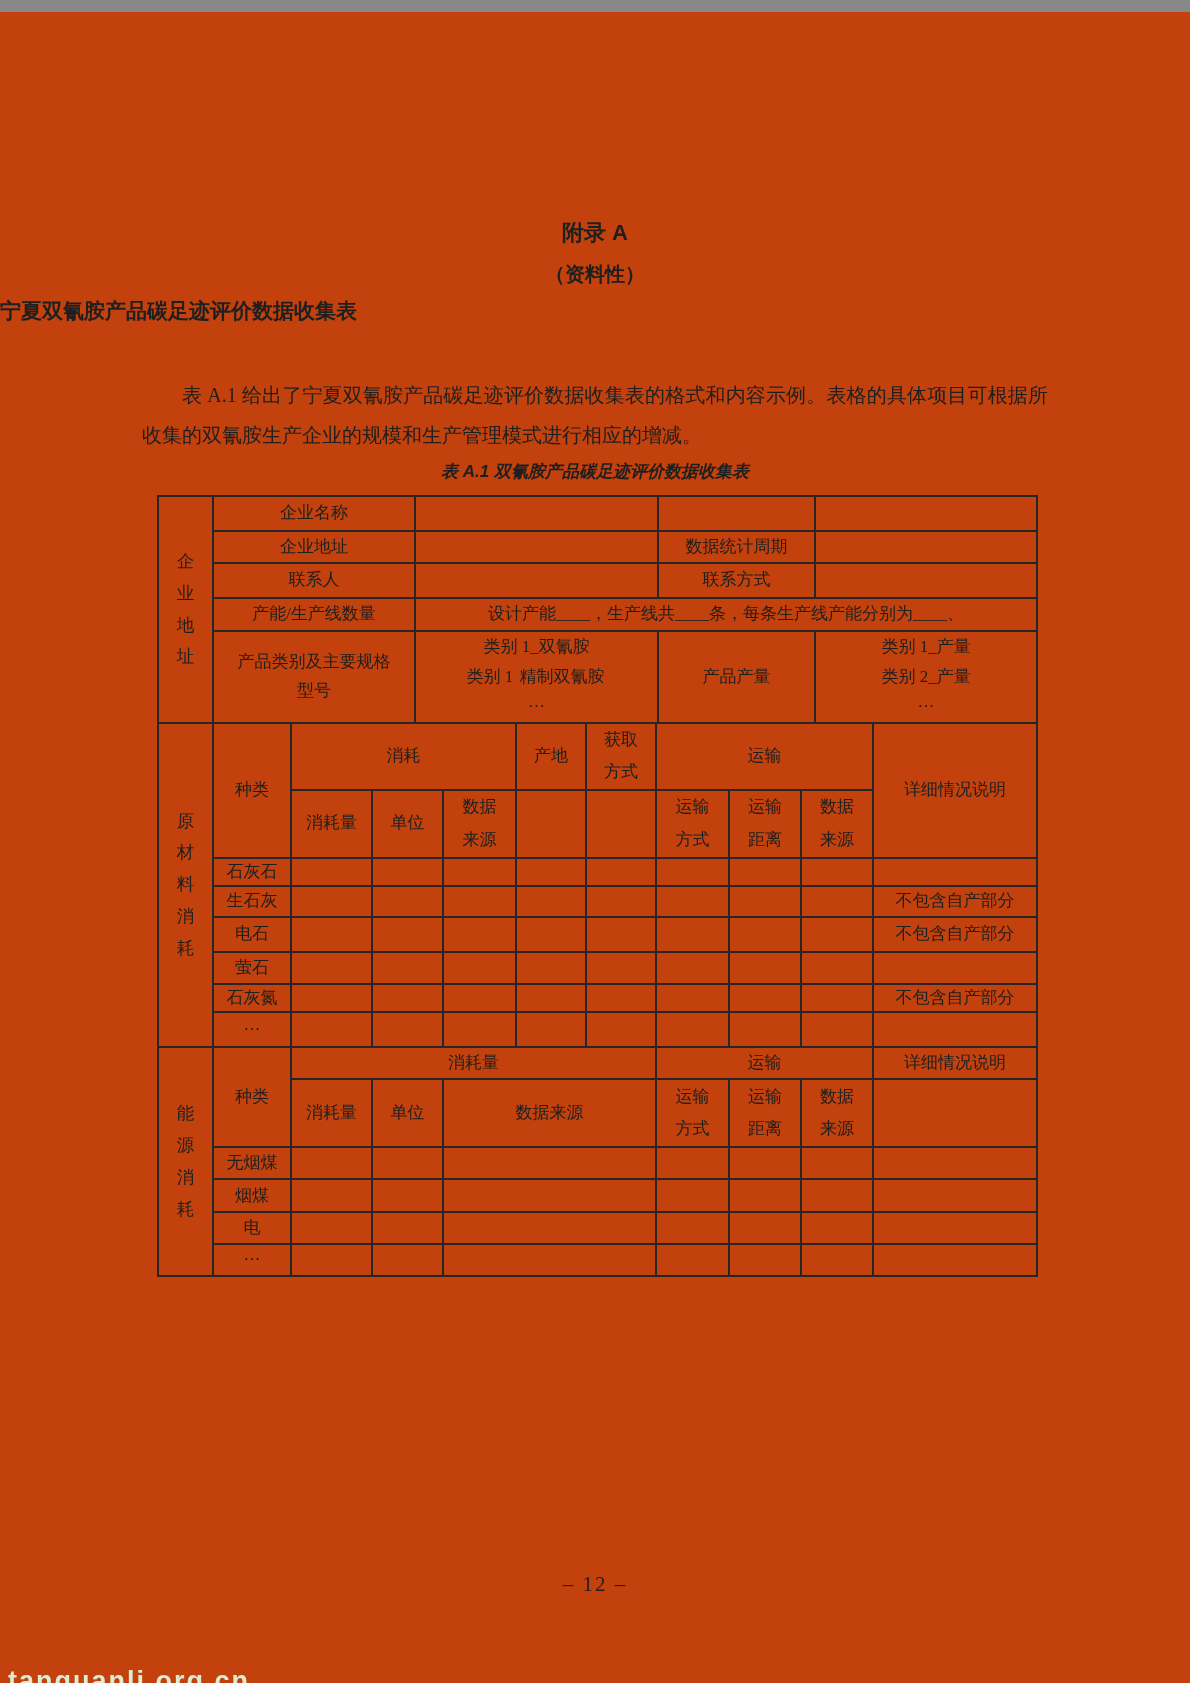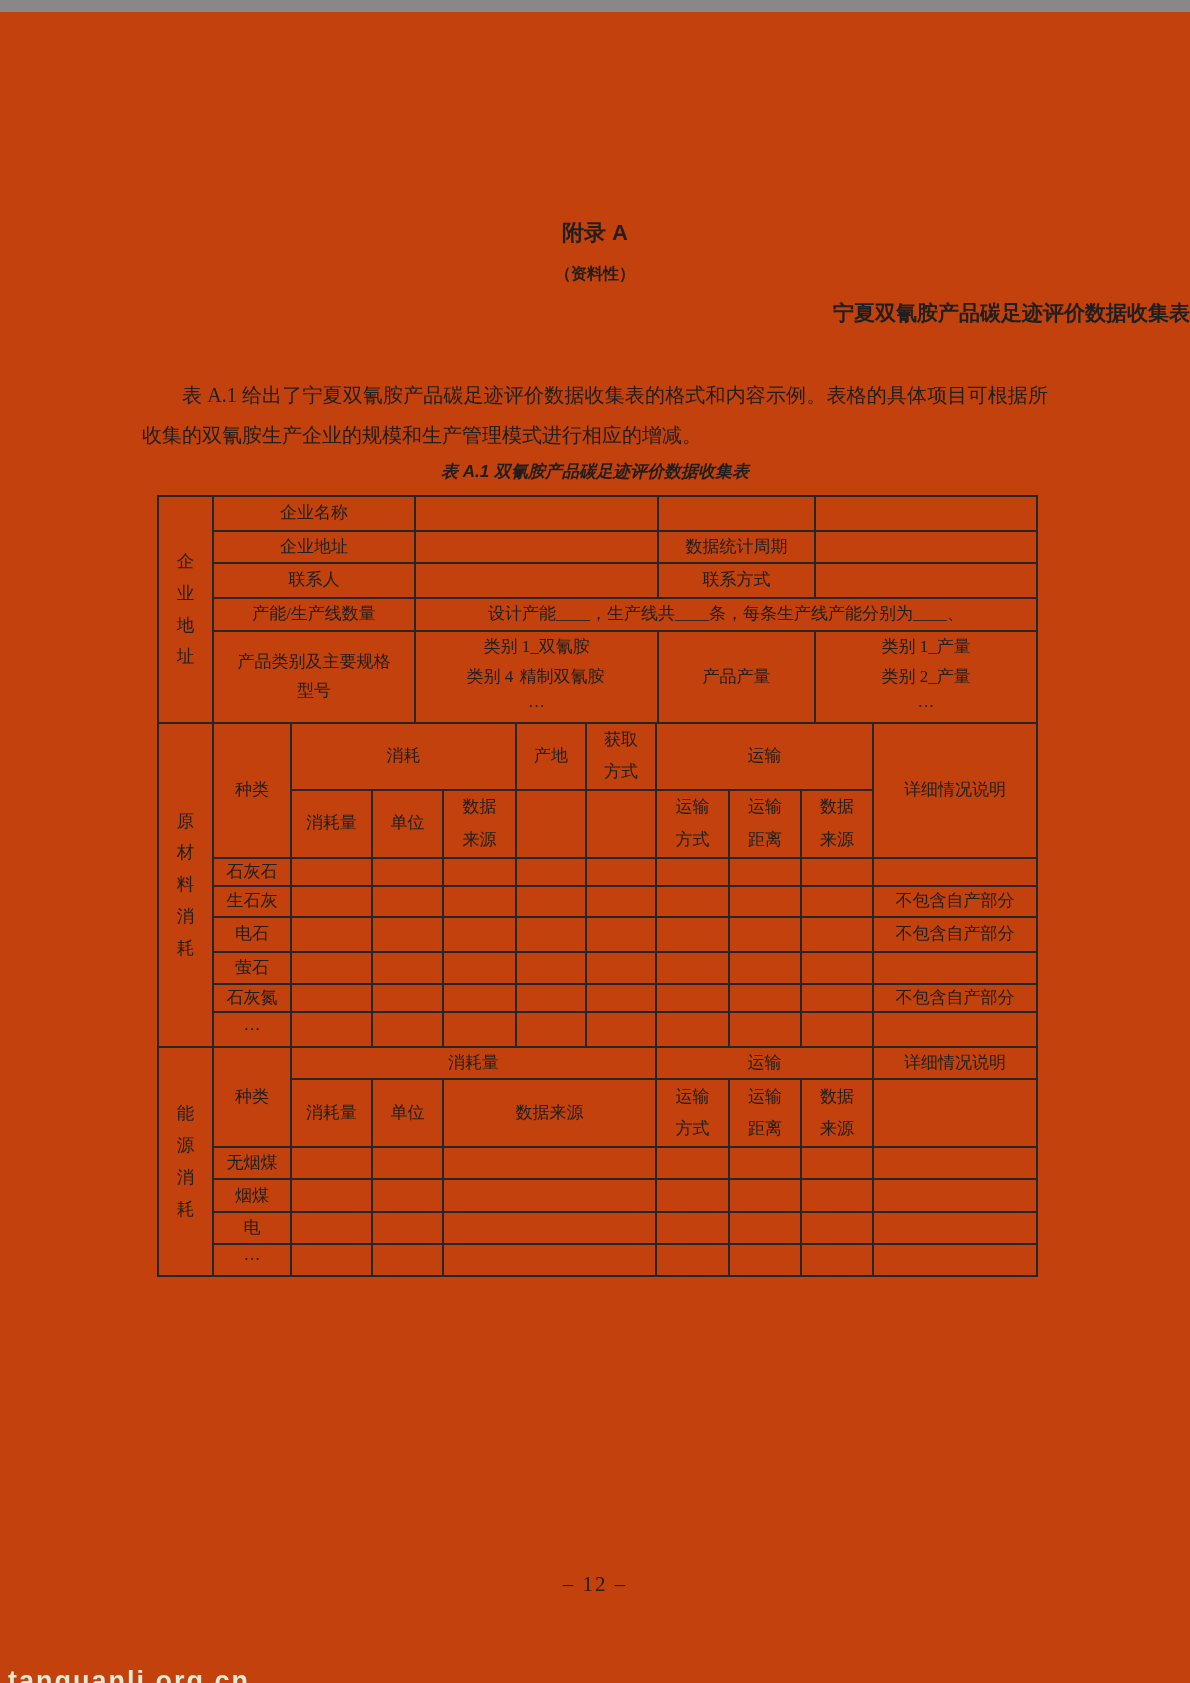--- a/index.html
+++ b/index.html
@@ -4,23 +4,23 @@
 <style>
   html,body{margin:0;padding:0;background:#888;}
   .page{
     position:relative;width:1190px;height:1683px;background:#c2410c;
     font-family:"Liberation Serif", serif;color:#1f1f1f;overflow:hidden;
     margin:12px auto;
   }
   .h-appendix{position:absolute;top:206px;left:0;width:100%;text-align:center;
     font-family:"Liberation Sans", sans-serif;font-weight:bold;font-size:22px;line-height:30px;}
   .h-type{position:absolute;top:247px;left:0;width:100%;text-align:center;
-    font-family:"Liberation Sans", sans-serif;font-weight:bold;font-size:16px;line-height:30px;}
-  .h-title{position:absolute;top:286px;left:0;width:100%;text-align:right;
-    font-family:Liberation Serif, serif;font-weight:bold;font-size:21px;line-height:30px;}
+    font-family:"Liberation Sans", sans-serif;font-weight:bold;font-size:20px;line-height:30px;}
+  .h-title{position:absolute;top:286px;left:0;width:100%;text-align:left;
+    font-family:Liberation Mono, monospace;font-weight:bold;font-size:21px;line-height:30px;}
   .intro{position:absolute;top:363px;left:142px;width:906px;margin:0;
     font-size:20px;line-height:40px;text-indent:2em;text-align:justify;}
   .caption{position:absolute;top:448px;left:0;width:100%;text-align:center;
     font-family:"Liberation Sans", sans-serif;font-weight:bold;font-size:17px;font-style:italic;}
   .tablewrap{position:absolute;top:483px;left:157px;width:879px;}
   table{border-collapse:collapse;table-layout:fixed;width:879px;}
   .t2,.t3{margin-top:-2px;}
   td{border:2px solid #262626;padding:0 2px;text-align:center;vertical-align:middle;
     font-size:17px;line-height:1.55;overflow:hidden;}
   td.vcell{padding:0;}
@@ -79,21 +79,21 @@
         <td></td>
       </tr>
       <tr style="height:33px">
         <td>产能/生产线数量</td>
         <td colspan="3">设计产能____，生产线共____条，每条生产线产能分别为____、</td>
       </tr>
       <tr style="height:92px">
         <td><span class="lblwrap">产品类别及主要规格型号</span></td>
         <td>
           <div class="pline"><span>类别 1_双氰胺</span><span class="u"></span></div>
-          <div class="pline"><span>类别 4 </span><span class="u">精制双氰胺</span></div>
+          <div class="pline"><span>类别 1 </span><span class="u">精制双氰胺</span></div>
           <div class="pline"><span></span><span class="u">···</span></div>
         </td>
         <td>产品产量</td>
         <td>
           <div class="pline"><span>类别 1_产量</span><span class="u"></span></div>
           <div class="pline"><span>类别 2_产量</span><span class="u"></span></div>
           <div class="pline"><span></span><span class="u">···</span></div>
         </td>
       </tr>
       </tbody>

